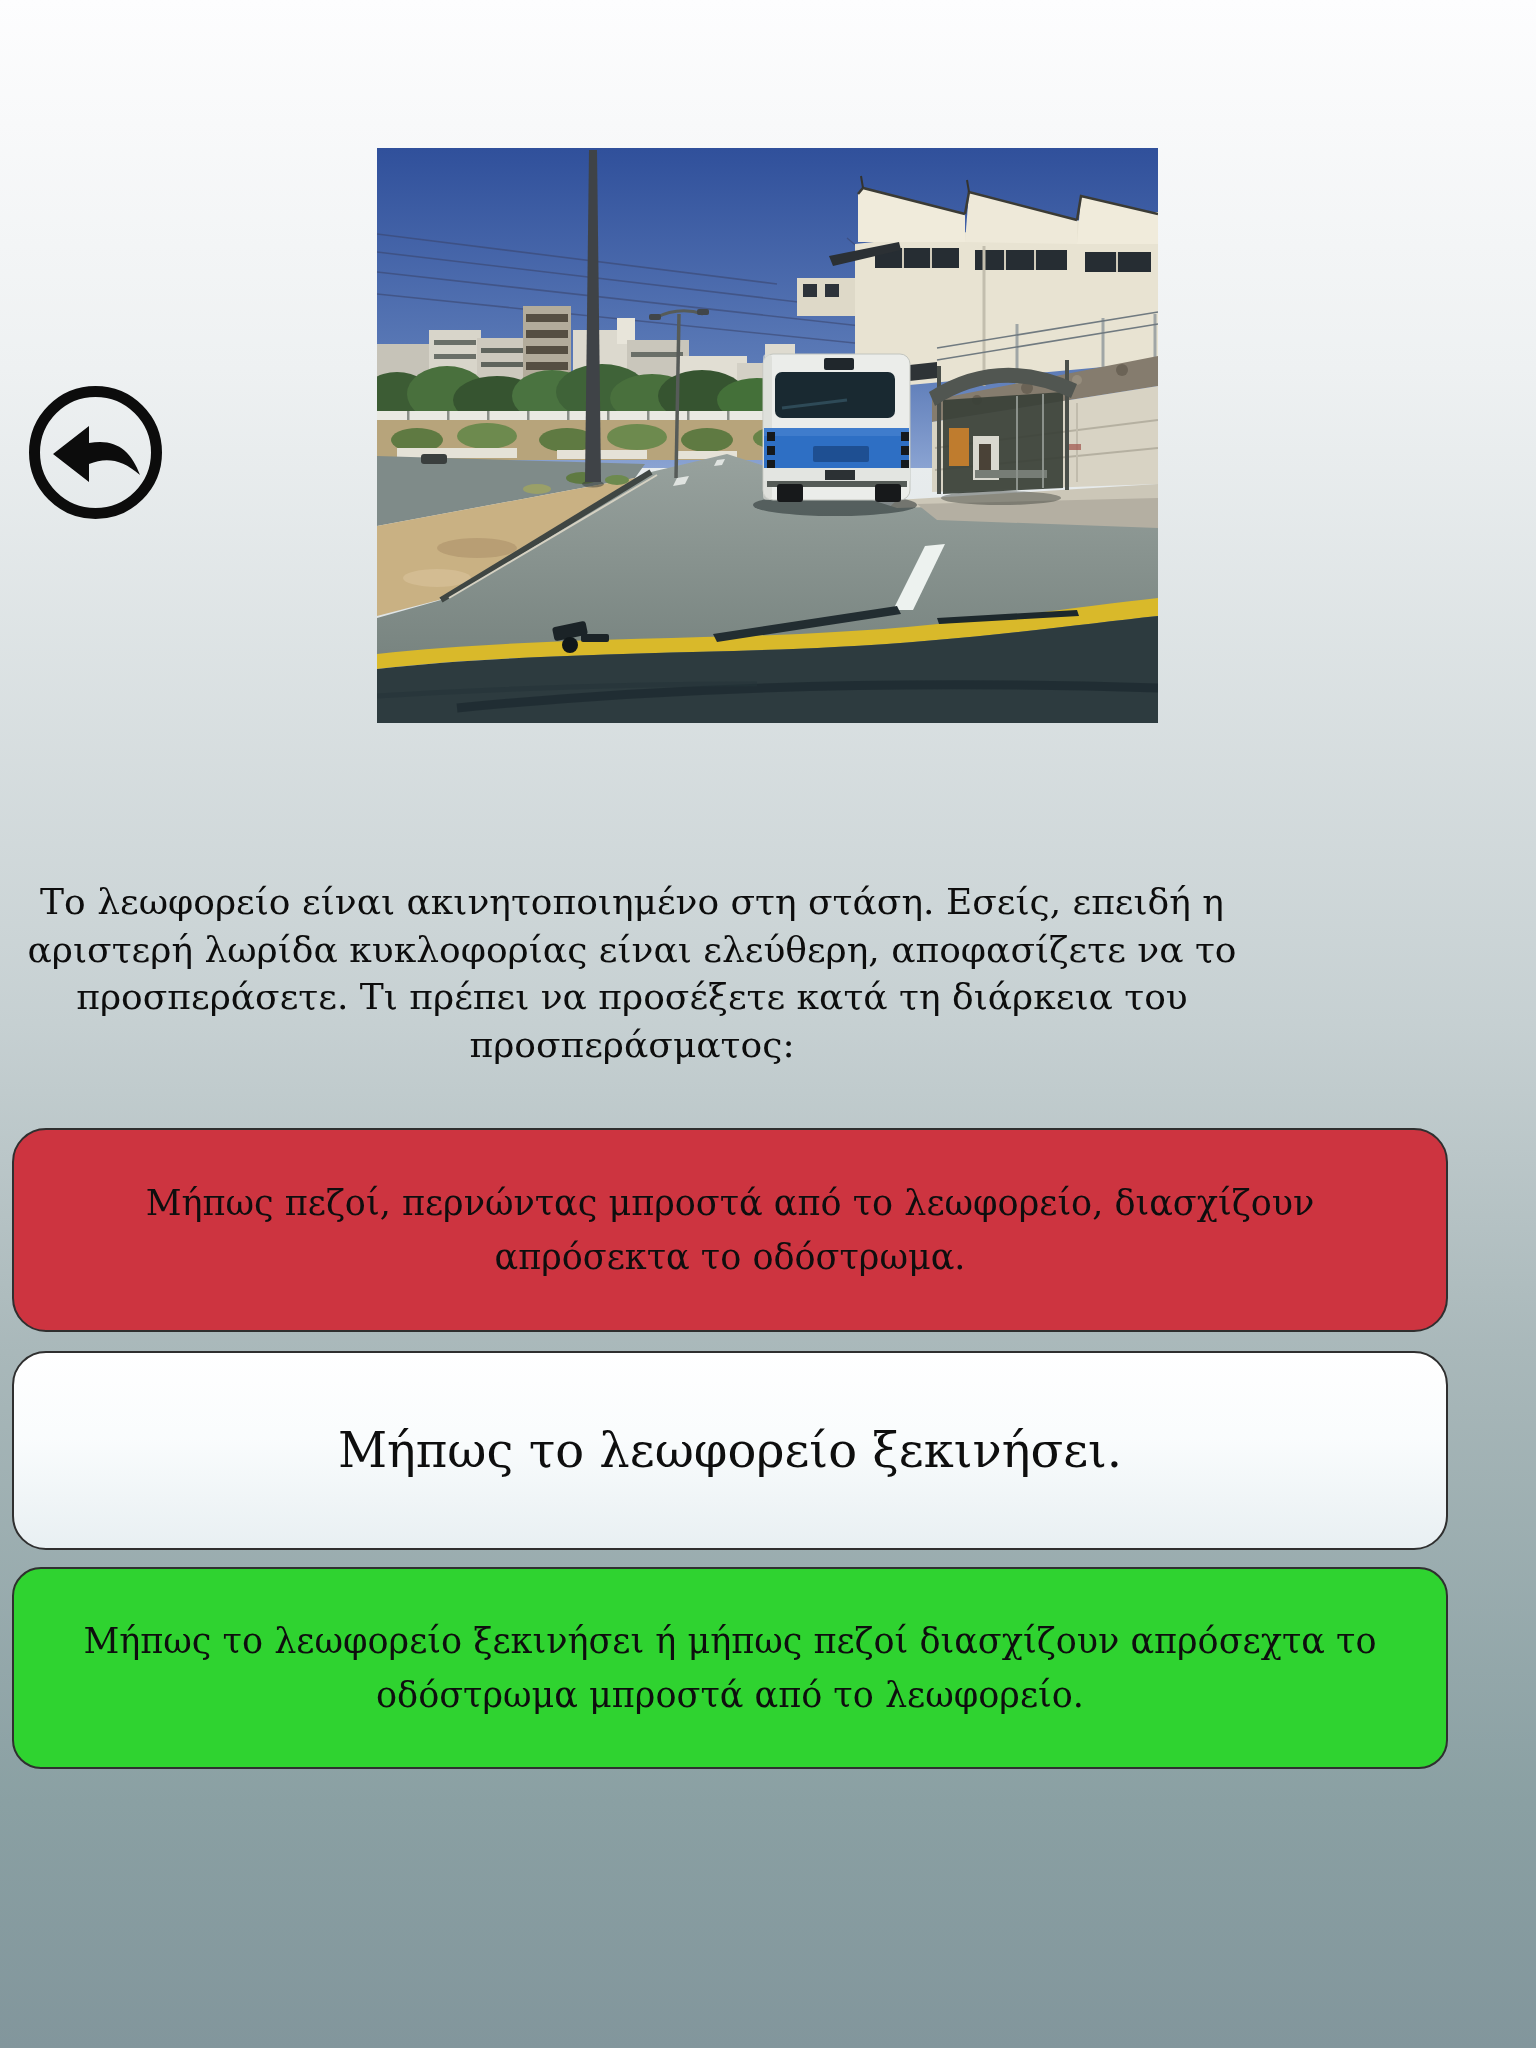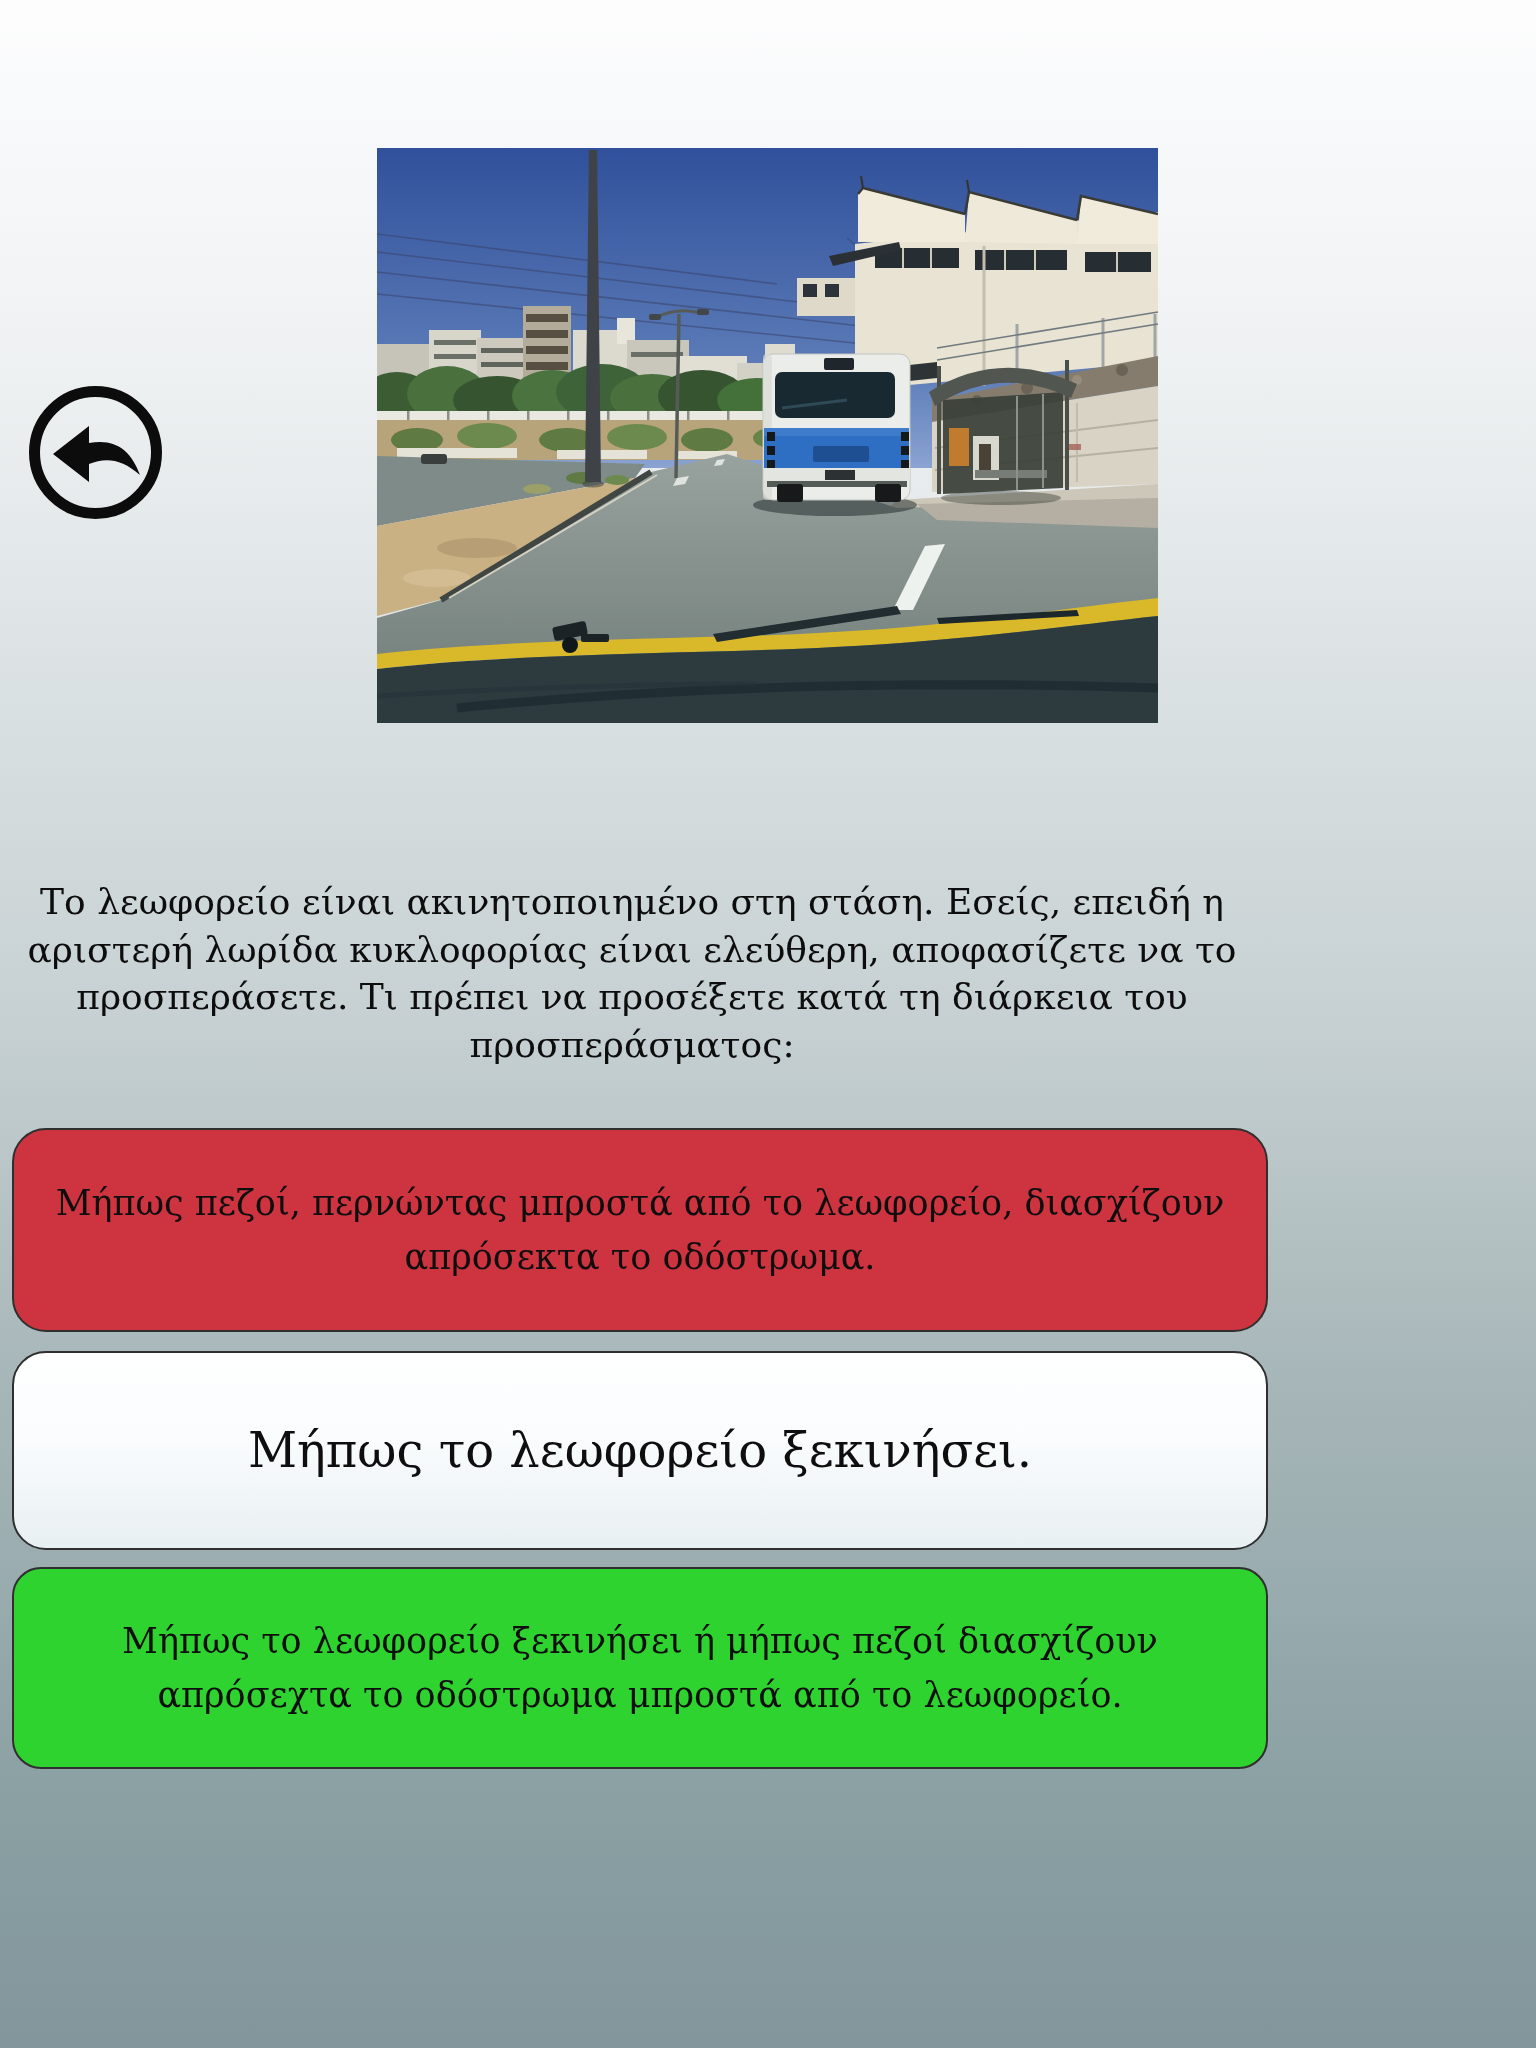--- a/index.html
+++ b/index.html
@@ -15,21 +15,21 @@
   .photo{
     position:absolute;left:377px;top:148px;width:781px;height:575px;
   }
   .photo svg{display:block;width:100%;height:100%;}
   .question{
     position:absolute;left:0;top:842px;width:1264px;
     box-sizing:border-box;padding:0 26px;
     font-size:36px;line-height:1.32;color:#0d0d0d;text-align:center;
   }
   .answer{
-    position:absolute;left:12px;width:1256px;box-sizing:border-box;
+    position:absolute;left:12px;width:1436px;box-sizing:border-box;
     border:2px solid #2f2f2f;border-radius:34px;
     display:flex;align-items:center;justify-content:center;
     text-align:center;color:#0e0e0e;cursor:pointer;
     padding:0 30px;
   }
   .answer .answer-text{font-size:35px;line-height:1.55;}
   #answer-1{top:1128px;height:204px;}
   #answer-2{top:1351px;height:199px;background-image:linear-gradient(180deg,rgba(255,255,255,.95) 0%,rgba(248,251,252,.6) 45%,rgba(229,237,240,.85) 100%);}
   #answer-2 .answer-text{font-size:48px;line-height:1.35;}
   #answer-3{top:1567px;height:202px;}

